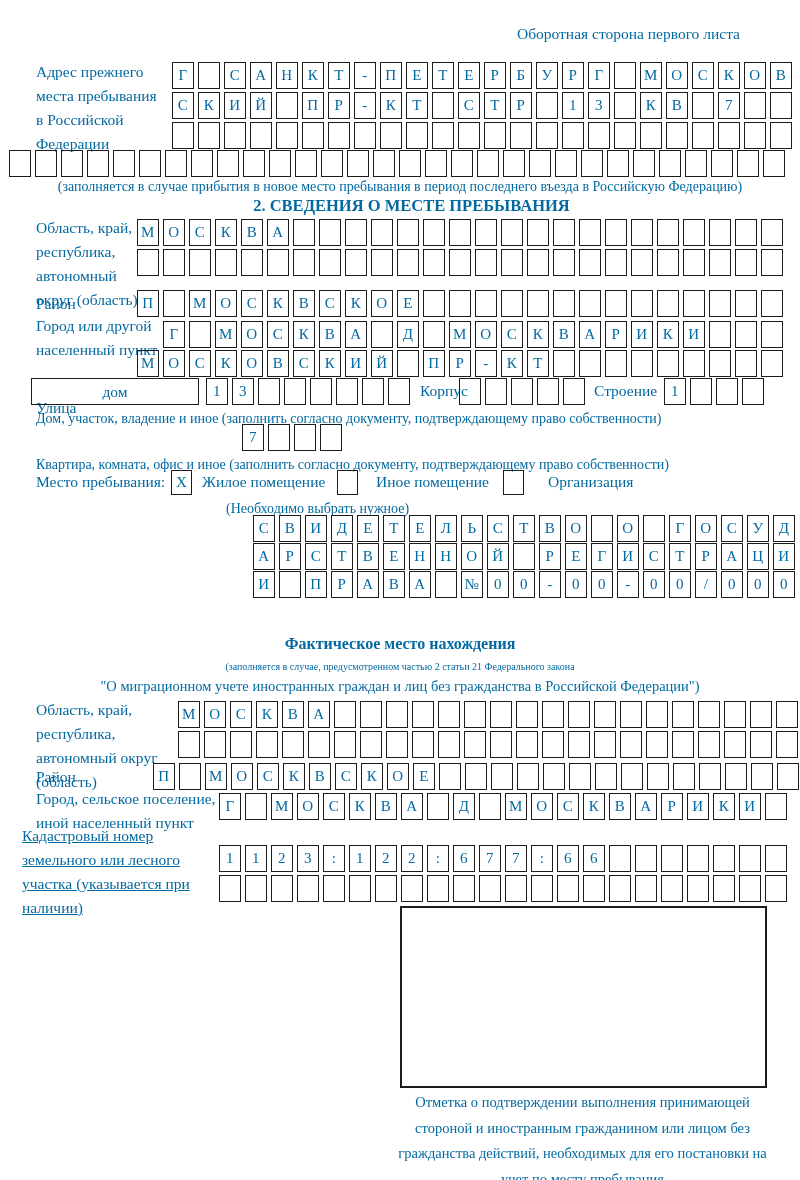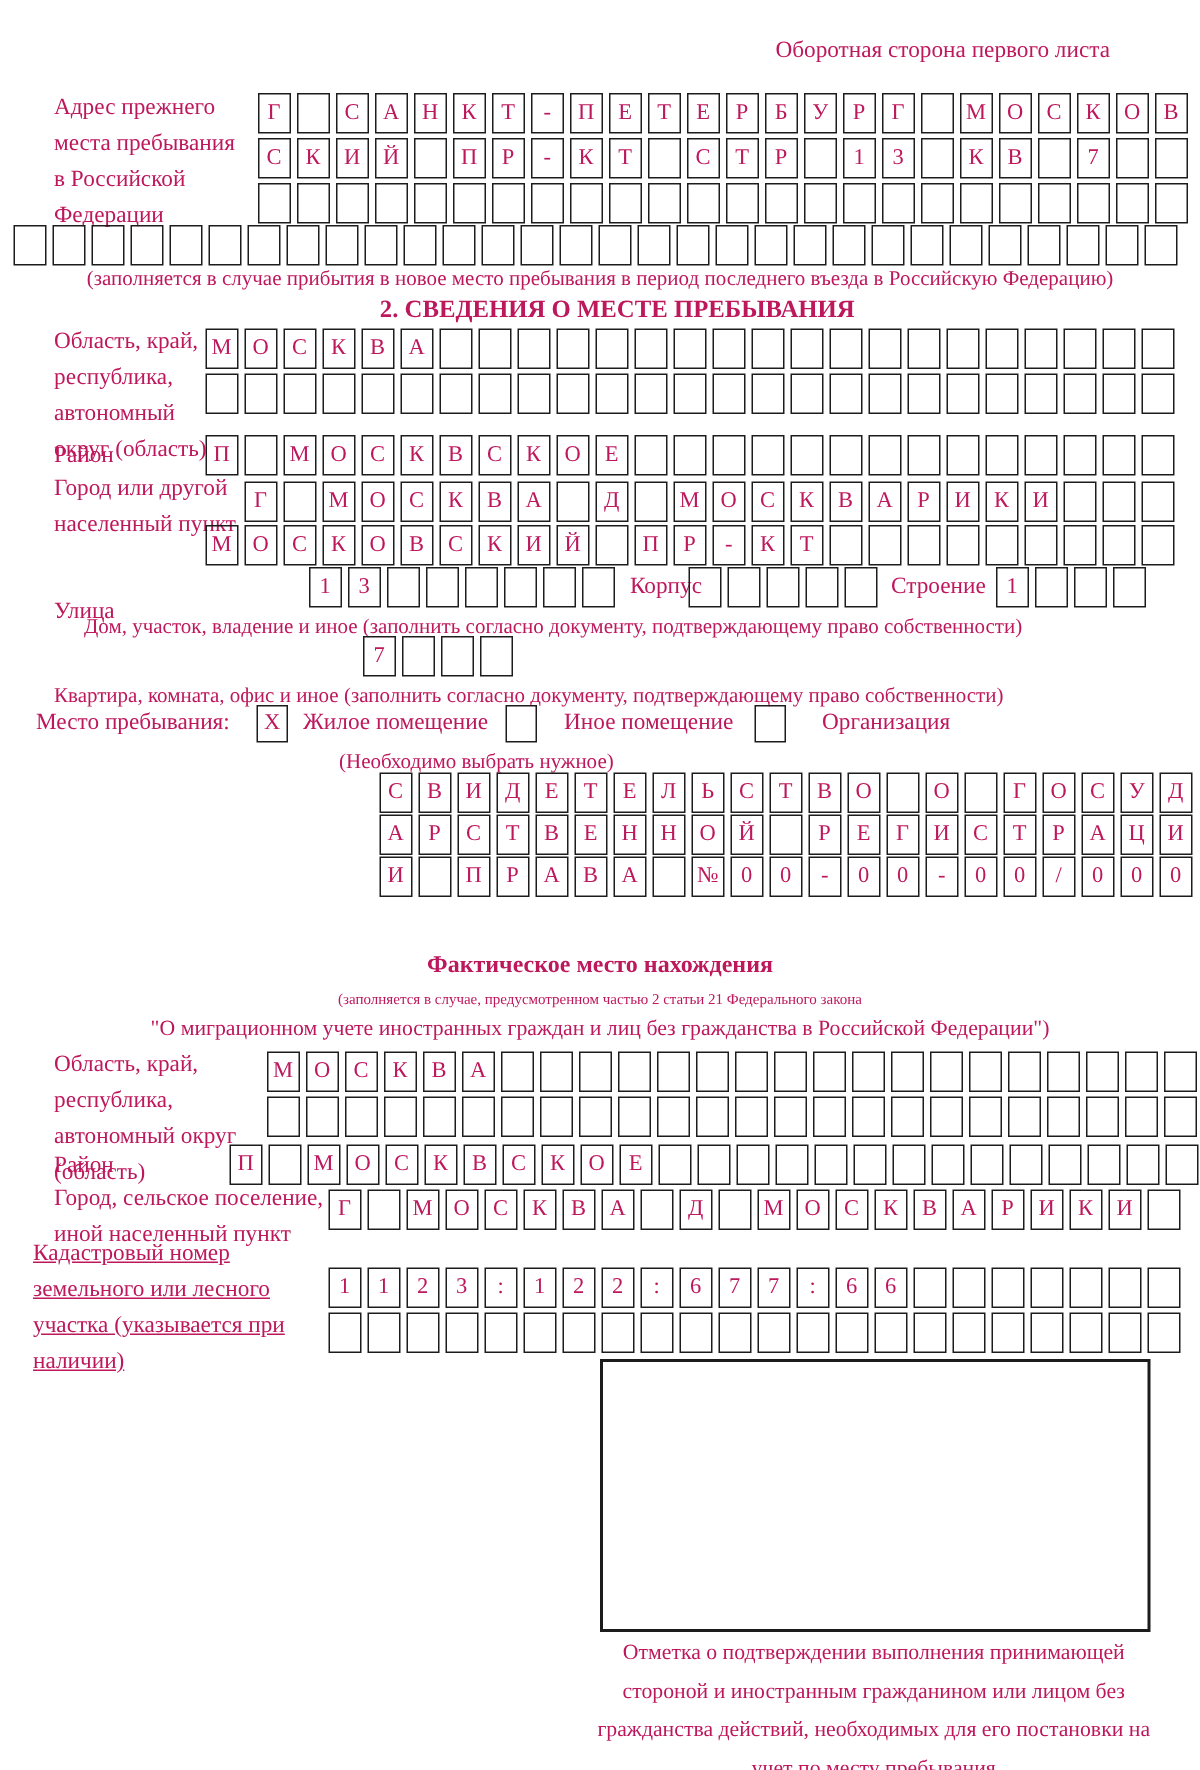--- a/index.html
+++ b/index.html
@@ -1,17 +1,17 @@
 <!DOCTYPE html>
 <html><head>
 <meta charset="utf-8">
 <style>
   html,body{margin:0;padding:0;background:#fff;}
   .page{position:relative;width:800px;height:1180px;background:#ffffff;
-        font-family:"Liberation Serif","DejaVu Serif",serif;color:#be185d;overflow:hidden;}
+        font-family:"Liberation Serif","DejaVu Serif",serif;color:#0369a1;overflow:hidden;}
   .lbl{position:absolute;font-size:15.5px;line-height:24px;}
   .cap{position:absolute;font-size:14px;line-height:19px;}
   .ctr{left:0;right:0;text-align:center;}
   .bold{font-weight:bold;}
   .cellrow{position:absolute;display:flex;}
   .cell{box-sizing:border-box;flex:none;width:21.5px;height:26.5px;margin-right:4.5px;
         border:1.7px solid #1c1c1c;display:flex;align-items:center;justify-content:center;
         font-size:15px;line-height:1;}
   .wbox{position:absolute;box-sizing:border-box;border:1.8px solid #1c1c1c;height:27px;
         display:flex;align-items:center;justify-content:center;font-size:15.5px;}
@@ -277,20 +277,21 @@
       <span class="cell"></span>
       <span class="cell"></span>
       <span class="cell"></span>
       <span class="cell"></span>
       <span class="cell"></span>
       <span class="cell"></span>
       <span class="cell"></span>
       <span class="cell"></span>
     </div>
 
+  <div class="wbox" style="top:378px;left:31px;width:168px;">дом</div>
   <div class="cellrow" style="top:378px;left:206px;">
       <span class="cell">1</span>
       <span class="cell">3</span>
       <span class="cell"></span>
       <span class="cell"></span>
       <span class="cell"></span>
       <span class="cell"></span>
       <span class="cell"></span>
       <span class="cell"></span>
     </div>
@@ -302,31 +303,31 @@
       <span class="cell"></span>
       <span class="cell"></span>
     </div>
   <div class="inline-lbl" style="top:382px;left:594px;">Строение</div>
   <div class="cellrow" style="top:378px;left:664px;">
       <span class="cell">1</span>
       <span class="cell"></span>
       <span class="cell"></span>
       <span class="cell"></span>
     </div>
-  <div class="cap" style="top:409px;left:36px;margin-left:20px;">Дом, участок, владение и иное (заполнить согласно документу, подтверждающему право собственности)</div>
+  <div class="cap" style="top:409px;left:36px;">Дом, участок, владение и иное (заполнить согласно документу, подтверждающему право собственности)</div>
 
   <div class="cellrow" style="top:424px;left:242px;">
       <span class="cell">7</span>
       <span class="cell"></span>
       <span class="cell"></span>
       <span class="cell"></span>
     </div>
   <div class="cap" style="top:455px;left:36px;">Квартира, комната, офис и иное (заполнить согласно документу, подтверждающему право собственности)</div>
 
-  <div class="inline-lbl" style="top:473px;left:24px;">Место пребывания:</div>
+  <div class="inline-lbl" style="top:473px;left:36px;">Место пребывания:</div>
   <div class="chk" style="top:470px;left:171px;">X</div>
   <div class="inline-lbl" style="top:473px;left:202px;">Жилое помещение</div>
   <div class="chk" style="top:470px;left:337px;"></div>
   <div class="inline-lbl" style="top:473px;left:376px;">Иное помещение</div>
   <div class="chk" style="top:470px;left:503px;"></div>
   <div class="inline-lbl" style="top:473px;left:548px;">Организация</div>
   <div class="cap" style="top:499px;left:226px;">(Необходимо выбрать нужное)</div>
 
   <div class="cellrow" style="top:515px;left:253px;">
       <span class="cell">С</span>

